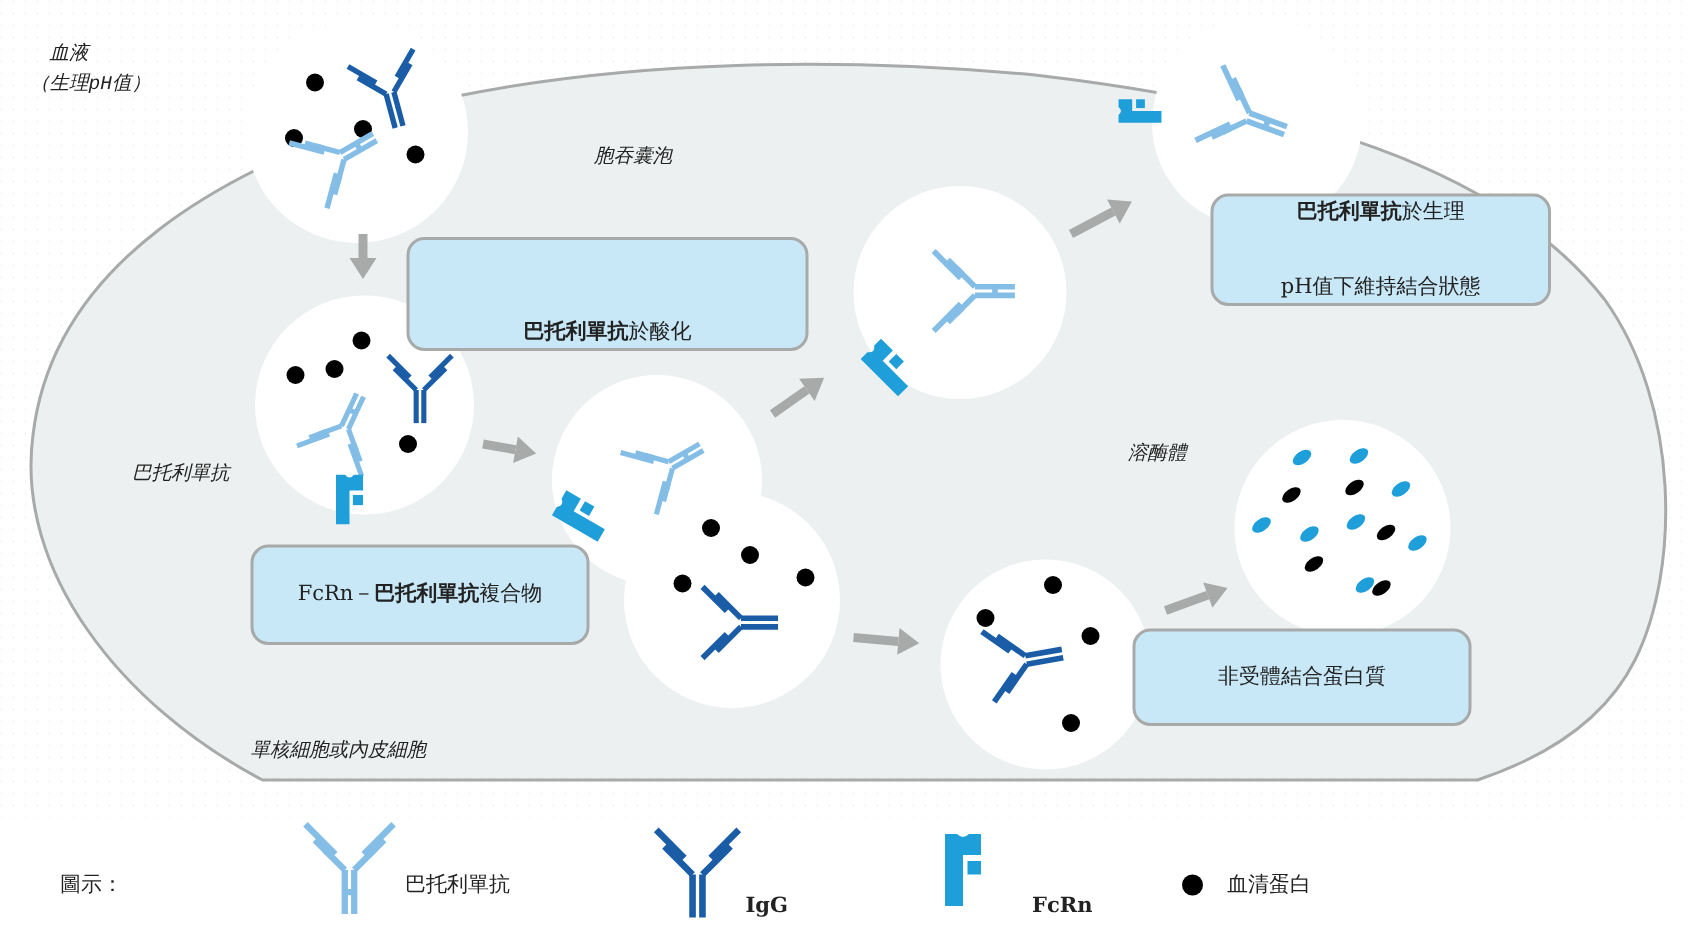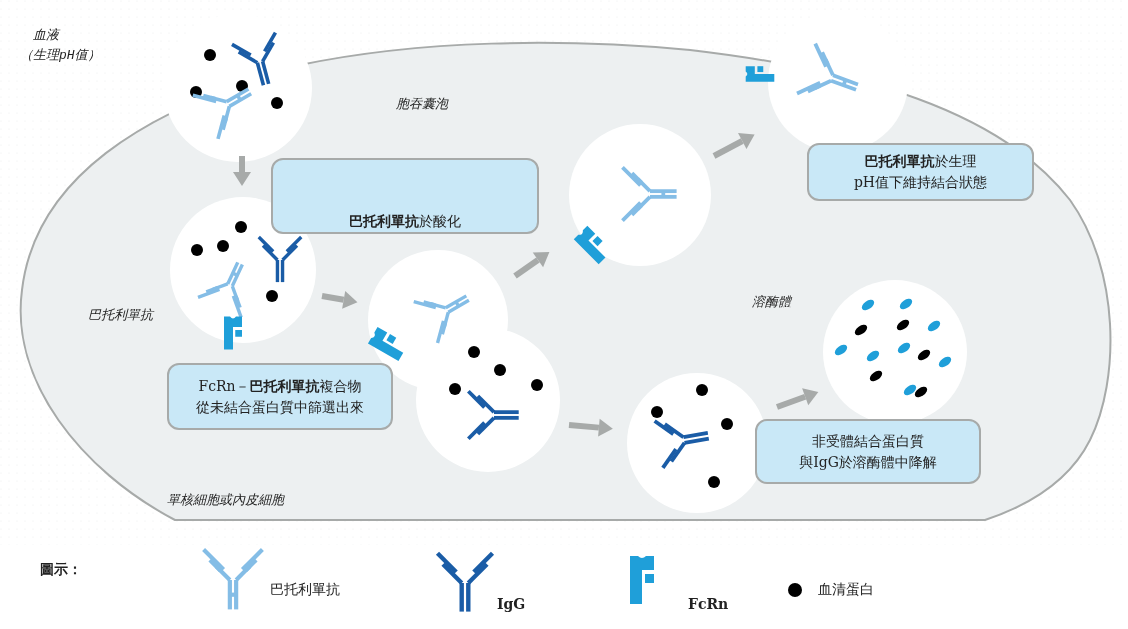--- a/index.html
+++ b/index.html
@@ -185,30 +185,28 @@
 <div class="label-it" style="left:88px; top:306px;">巴托利單抗</div>
 <div class="label-it" style="left:752px; top:293px;">溶酶體</div>
 <div class="label-it" style="left:167px; top:491px;">單核細胞或內皮細胞</div>
 
 <div class="callout" style="left:271px; top:158px; width:268px; height:76px;justify-content:flex-end;">
   <div><b>巴托利單抗</b><span>於酸化</span></div>
 </div>
 
 <div class="callout" style="left:167px; top:363px; width:226px; height:67px;align-items:center;">
   <div><span>FcRn－</span><b>巴托利單抗</b><span>複合物</span></div>
-  <div>從未結合蛋白質中篩選出來</div>
-</div>
-
-<div class="callout" style="left:807px; top:143px; width:227px; height:58px;">
+</div>
+
+<div class="callout" style="left:807px; top:129px; width:227px; height:75px;justify-content:space-between;">
   <div><b>巴托利單抗</b><span>於生理</span></div>
   <div>pH值下維持結合狀態</div>
 </div>
 
 <div class="callout" style="left:755px; top:419px; width:226px; height:65px;">
   <div>非受體結合蛋白質</div>
-  <div>與IgG於溶酶體中降解</div>
-</div>
-
-<div class="legend-text legend-sans" style="left:40px; top:561px;font-weight:bold;">圖示：</div>
+</div>
+
+<div class="legend-text legend-sans" style="left:40px; top:581px;">圖示：</div>
 <div class="legend-text legend-sans" style="left:270px; top:581px;">巴托利單抗</div>
 <div class="legend-text legend-serif" style="left:497px; top:584px;">IgG</div>
 <div class="legend-text legend-serif" style="left:688px; top:584px;">FcRn</div>
 <div class="legend-text legend-sans" style="left:818px; top:581px;">血清蛋白</div>
 
 </body></html>

